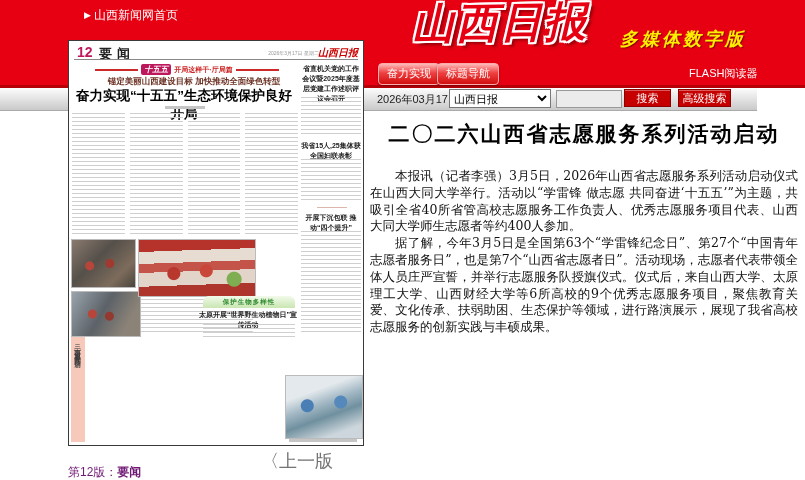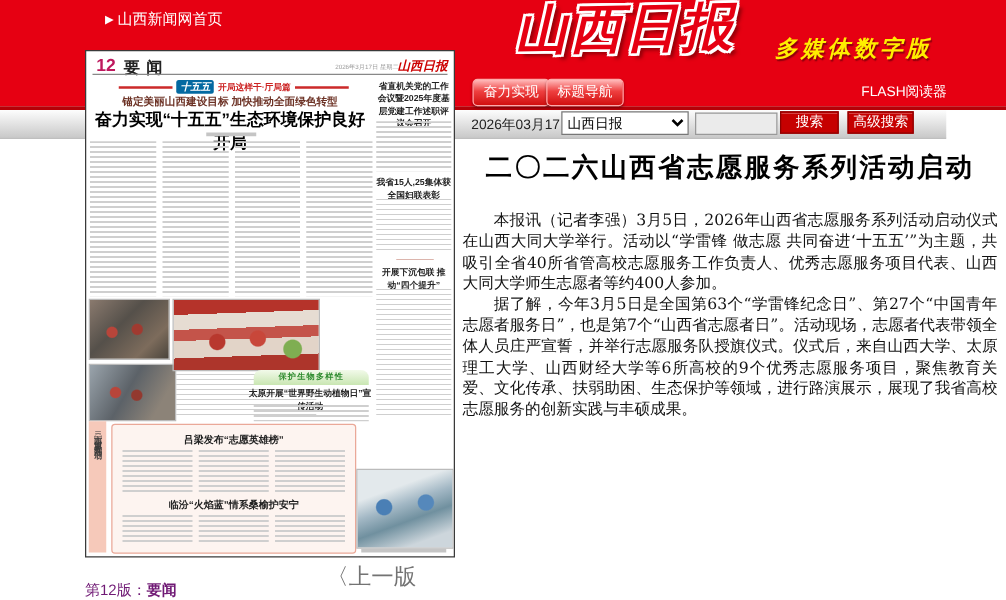--- a/index.html
+++ b/index.html
@@ -51,24 +51,24 @@
     border:1px solid #3a3a3a;z-index:10;}
   .np-box *{position:absolute;}
   .np-pageno{left:8px;top:3px;font-size:14px;font-weight:bold;color:#be185d;}
   .np-section{left:30px;top:4px;font-size:13px;font-weight:bold;letter-spacing:5px;
     font-family:"DejaVu Serif",serif;color:#222;}
   .np-mast-date{right:44px;top:9px;font-size:5px;color:#999;}
   .np-mast-logo{right:5px;top:5px;font-size:10px;font-weight:bold;font-style:italic;color:#c00;}
   .np-rule{left:5px;top:18px;width:284px;border-top:1px solid #888;}
   .np-banner{left:26px;top:23px;width:184px;display:flex;align-items:center;gap:3px;}
   .np-banner .ln{flex:1;height:2px;background:#cc2a2a;position:static;}
-  .np-banner .badge{position:static;background:#0369a1;color:#fff;font-size:8px;font-weight:bold;
+  .np-banner .badge{position:static;background:#be185d;color:#fff;font-size:8px;font-weight:bold;
     font-style:italic;padding:0 3px;border-radius:2px;white-space:nowrap;}
   .np-banner .series{position:static;color:#c22;font-size:7px;font-weight:bold;white-space:nowrap;}
-  .np-kicker{left:2px;top:35px;width:226px;text-align:center;font-size:8.5px;font-weight:bold;color:#6d3326;}
+  .np-kicker{left:12px;top:35px;width:226px;text-align:center;font-size:8.5px;font-weight:bold;color:#6d3326;}
   .np-headline{left:2px;top:46px;width:226px;text-align:center;font-size:13.5px;font-weight:bold;color:#000;}
   .np-byline{left:96px;top:65px;width:40px;height:3px;background:#c5c5c5;}
   .sim{background-image:repeating-linear-gradient(to bottom,#cfcfcf 0,#cfcfcf 1.3px,transparent 1.3px,transparent 4px);}
   .simr{background-image:repeating-linear-gradient(to bottom,#dcb5ad 0,#dcb5ad 1.3px,transparent 1.3px,transparent 4px);}
   .np-cols{left:3px;top:72px;width:226px;height:124px;display:flex;gap:5px;}
   .np-cols div{position:static;flex:1;}
   .photo{border:1px solid #bbb;}
   .photo-a{left:2px;top:198px;width:63px;height:47px;
     background:radial-gradient(circle at 28% 55%,#b8453a 0 4px,transparent 5px),
                radial-gradient(circle at 60% 50%,#a03a30 0 4px,transparent 5px),
@@ -179,34 +179,20 @@
   <div class="np-captions sim"></div>
 
   <div class="eco-banner">保护生物多样性</div>
   <div class="mid-headline">太原开展“世界野生动植物日”宣传活动</div>
   <div class="mid-cols sim"></div>
 
   <div class="vert-strip">
     <span>二〇二六山西省志愿服务系列活动启动</span>
   </div>
 
-  <div class="pink-module">
-    <div class="pm-h1">吕梁发布“志愿英雄榜”</div>
-    <div class="pm-cols1">
-      <div class="sim"></div>
-      <div class="sim"></div>
-      <div class="sim"></div>
-    </div>
-    <div class="pm-h2">临汾“火焰蓝”情系桑榆护安宁</div>
-    <div class="pm-cols2">
-      <div class="sim"></div>
-      <div class="sim"></div>
-      <div class="sim"></div>
-    </div>
-  </div>
 
   <div class="np-rcol-h1">省直机关党的工作会议暨2025年度基层党建工作述职评议会召开</div>
   <div class="rc-sim1 sim"></div>
   <div class="np-rcol-h2">我省15人,25集体获全国妇联表彰</div>
   <div class="rc-sim2 sim"></div>
   <div class="rc-label simr"></div>
   <div class="np-rcol-h3">开展下沉包联 推动“四个提升”</div>
   <div class="rc-sim3 sim"></div>
   <div class="photo photo-workers"></div>
   <div class="rc-caption"></div>

